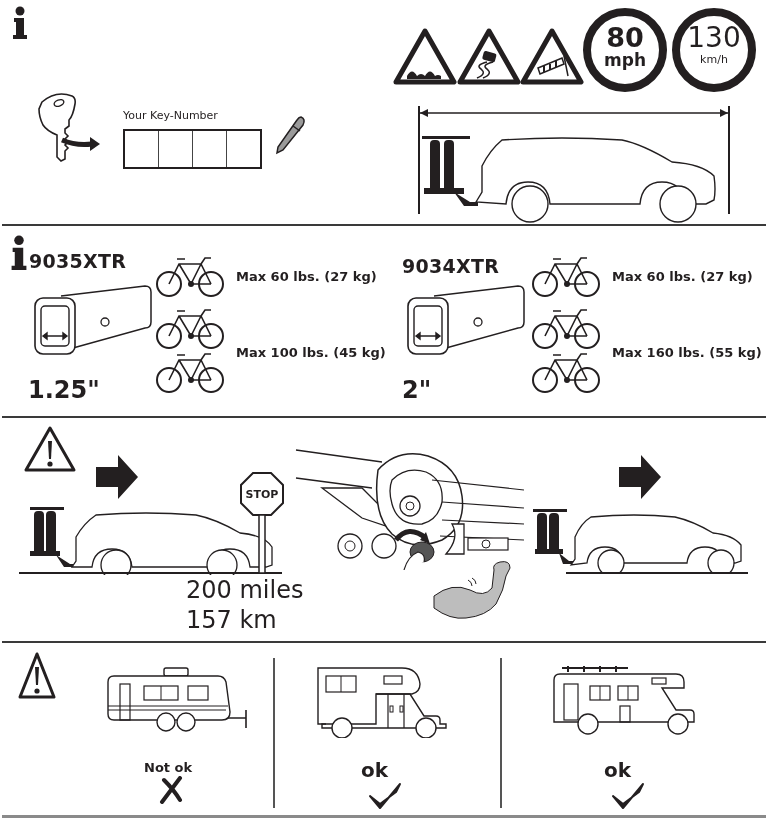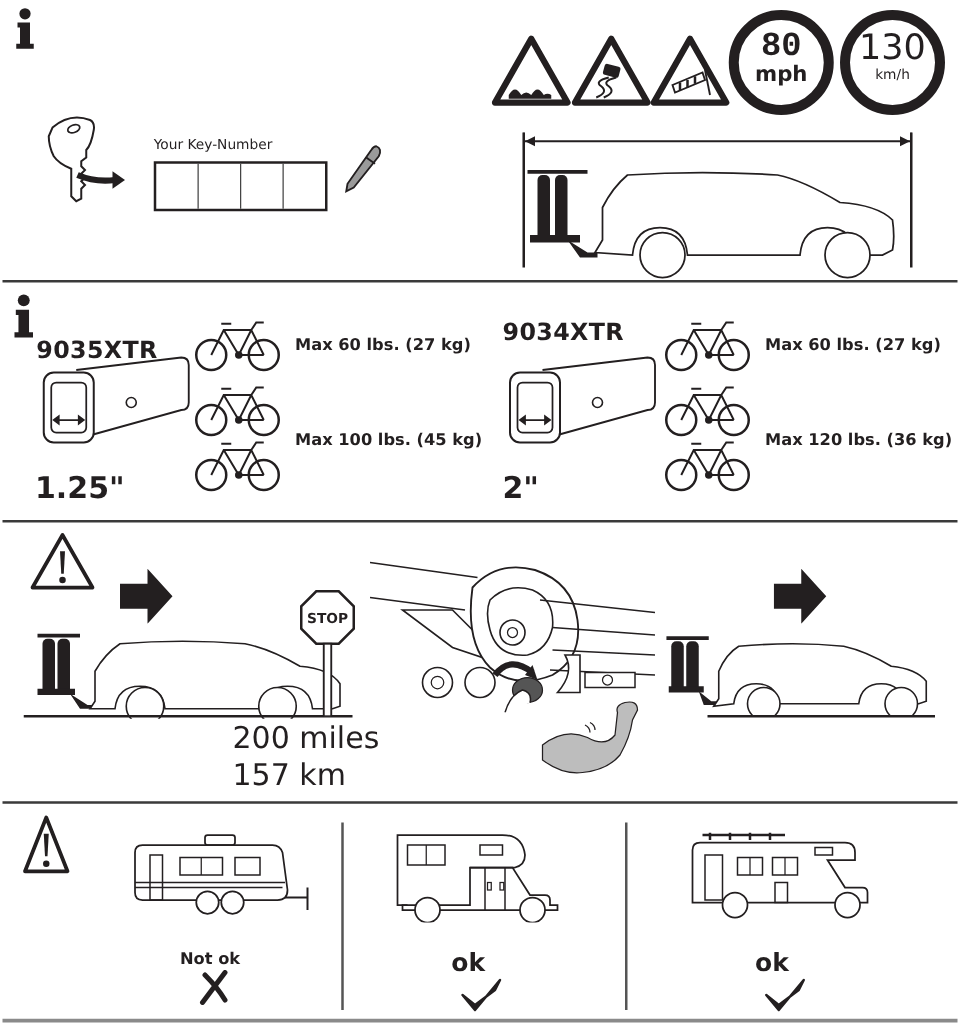--- a/index.html
+++ b/index.html
@@ -46,21 +46,21 @@
 </div>
 <div class="abs" style="left:520px;top:28px;">
   <svg width="64" height="57" viewBox="0 0 64 57">
       <path d="M32 3 L61 54 L3 54 Z" fill="#fff" stroke="#231f20" stroke-width="5" stroke-linejoin="round"></path>
       <path d="M18 40 L42 30 L44 36 L20 46 Z" fill="#fff" stroke="#231f20" stroke-width="1.5"></path>
       <path d="M24 38v6 M30 36v6 M36 33v6" stroke="#231f20" stroke-width="2"></path>
       <path d="M44 28 L48 48" stroke="#231f20" stroke-width="1.5"></path>
     </svg>
 </div>
 <div class="abs" style="left:583px;top:8px;width:84px;height:84px;border:8px solid #231f20;border-radius:50%;box-sizing:border-box;text-align:center;">
-  <div style="font-weight:bold;font-size:27px;line-height:28px;margin-top:8px;font-family:Liberation Mono, monospace;">80</div>
+  <div style="font-weight:bold;font-size:27px;line-height:28px;margin-top:8px;">80</div>
   <div style="font-size:17px;font-weight:bold;line-height:16px;">mph</div>
 </div>
 <div class="abs" style="left:672px;top:8px;width:84px;height:84px;border:8px solid #231f20;border-radius:50%;box-sizing:border-box;text-align:center;">
   <div style="font-size:28px;line-height:28px;margin-top:8px;font-weight:500;">130</div>
   <div style="font-size:11px;line-height:16px;font-weight:500;">km/h</div>
 </div>
 
 <div class="abs" style="left:34px;top:92px;">
   <svg width="80" height="80" viewBox="0 0 80 80">
     <path d="M8 10 q14-12 30-6 q4 2 3 8 q-2 12-6 16 v6 l-4 3 v4 l3 3 -3 3 3 3 -3 3 3 3 -3 3 v8 l-4 2 -4-4 v-22 q-10-4-14-10 q-4-8-4-16z" fill="#fff" stroke="#231f20" stroke-width="1.6"></path>
@@ -109,21 +109,21 @@
 
 <div class="hr" style="top:224px;"></div>
 
 <div class="info-i" style="left:10px;top:235px;">
   <svg width="18" height="36" viewBox="0 0 16 34">
       <circle cx="8" cy="5" r="4.5" fill="#231f20"></circle>
       <path d="M2 12h10v17h3v4H1v-4h3V16H2z" fill="#231f20"></path>
     </svg>
 </div>
 
-<div class="txt model" style="left:29px;top:269px;">9035XTR</div>
+<div class="txt model" style="left:29px;top:250px;">9035XTR</div>
 <div class="abs" style="left:33px;top:284px;">
   <svg width="122" height="80" viewBox="0 0 122 80">
       <path d="M28 12 L112 2 q6 0 6 6 v30 q0 6-6 6 L40 64" fill="#fff" stroke="#231f20" stroke-width="1.5"></path>
       <rect x="2" y="14" width="40" height="56" rx="8" fill="#fff" stroke="#231f20" stroke-width="1.6"></rect>
       <rect x="8" y="22" width="28" height="40" rx="4" fill="#fff" stroke="#231f20" stroke-width="1.4"></rect>
       <path d="M10 52 h24 M10 52 l4-3 v6z M34 52 l-4-3 v6z" stroke="#231f20" stroke-width="1.4" fill="#231f20"></path>
       <circle cx="72" cy="38" r="4" fill="none" stroke="#231f20" stroke-width="1.3"></circle>
     </svg>
 </div>
 <div class="txt size" style="left:28px;top:376px;">1.25"</div>
@@ -185,21 +185,21 @@
   </div>
 <div class="abs" style="left:531px;top:352px;">
     <svg width="70" height="42" viewBox="0 0 70 42">
       <circle cx="14" cy="28" r="12" fill="none" stroke="#231f20" stroke-width="2"></circle>
       <circle cx="56" cy="28" r="12" fill="none" stroke="#231f20" stroke-width="2"></circle>
       <path d="M14 28 L24 8 H46 L56 28 M24 8 L36 28 H56 M46 8 L36 28 M22 3 h8 M46 8 l4-6 h6" fill="none" stroke="#231f20" stroke-width="1.6"></path>
       <circle cx="36" cy="28" r="3" fill="#231f20"></circle>
     </svg>
   </div>
 <div class="txt maxtxt" style="left:612px;top:269px;">Max 60 lbs. (27 kg)</div>
-<div class="txt maxtxt" style="left:612px;top:345px;">Max 120 lbs. (36 kg)</div>
+<div class="txt maxtxt" style="left:612px;top:345px;">Max 160 lbs. (55 kg)</div>
 
 <div class="hr" style="top:416px;"></div>
 
 <div class="abs" style="left:23px;top:425px;">
   <svg width="54" height="48" viewBox="0 0 54 48">
       <path d="M27 3 L51 45 H3 Z" fill="#fff" stroke="#231f20" stroke-width="3" stroke-linejoin="round"></path>
       <path d="M25 16 h4 l-1 18 h-2z" fill="#231f20"></path>
       <circle cx="27" cy="39" r="2.6" fill="#231f20"></circle>
     </svg>
 </div>

